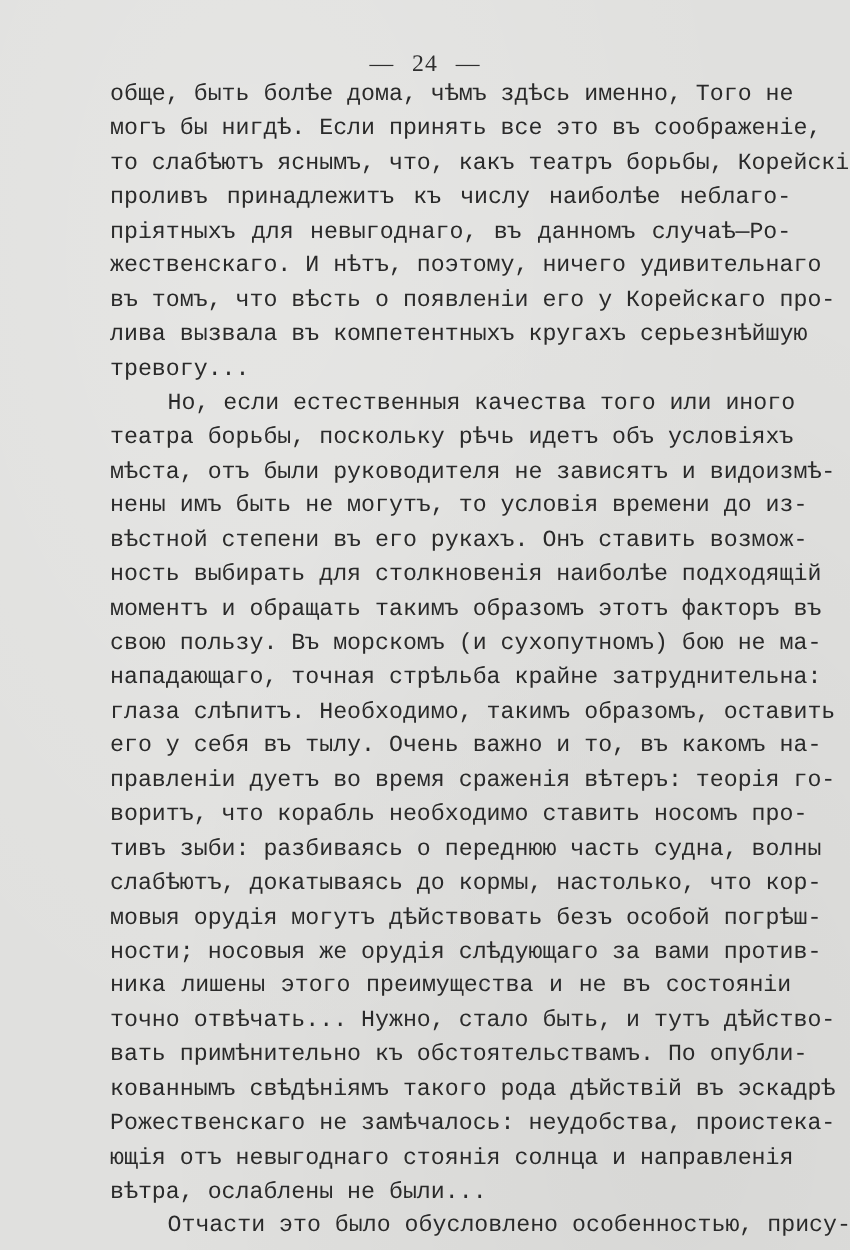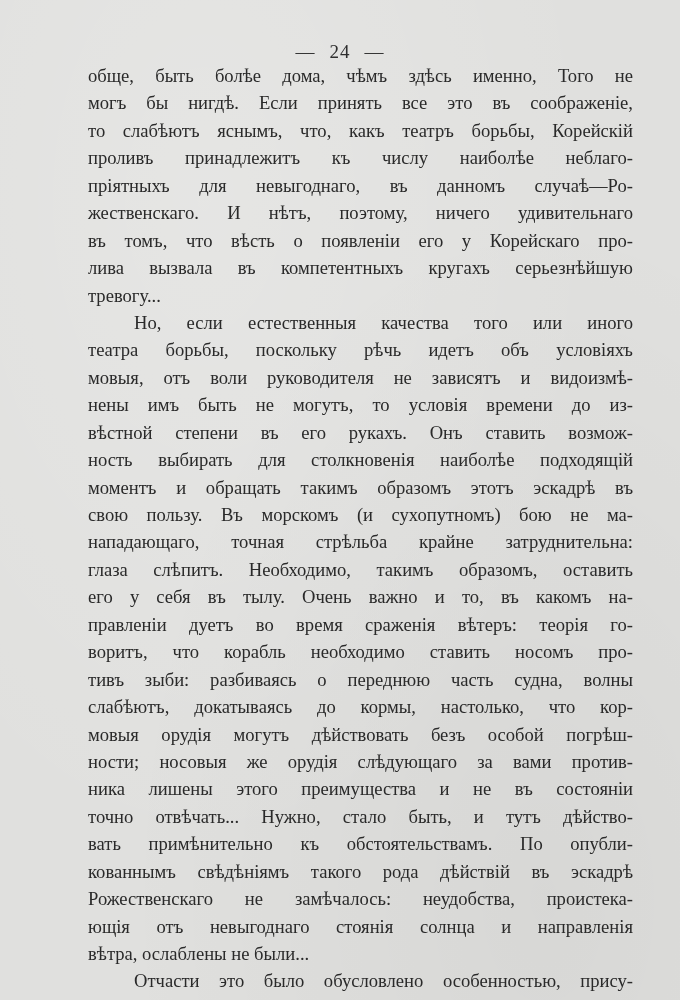--- a/index.html
+++ b/index.html
@@ -42,20 +42,21 @@
       width: 545px;
     }
     .line {
       height: 27.45px;
       line-height: 27.45px;
       font-size: 18.6px;
       white-space: nowrap;
       text-align: justify;
       text-align-last: justify;
       overflow: visible;
+      font-family: Liberation Mono, monospace;
     }
     .line.last {
       text-align-last: left;
     }
     .line.indent {
       padding-left: 46px;
     }
   </style>
 </head>
 <body>
@@ -75,25 +76,25 @@
       <div class="line">прiятныхъ для невыгоднаго, въ данномъ случаѣ—Ро-</div>
       <div class="line">жественскаго. И нѣтъ, поэтому, ничего удивительнаго</div>
       <div class="line">въ томъ, что вѣсть о появленiи его у Корейскаго про-</div>
       <div class="line">лива вызвала въ компетентныхъ кругахъ серьезнѣйшую</div>
       <div class="line last">тревогу...</div>
     </div>
 
     <div>
       <div class="line indent">Но, если естественныя качества того или иного</div>
       <div class="line">театра борьбы, поскольку рѣчь идетъ объ условiяхъ</div>
-      <div class="line">мовыя, отъ воли руководителя не зависятъ и видоизмѣ-</div>
+      <div class="line">мѣста, отъ были руководителя не зависятъ и видоизмѣ-</div>
       <div class="line">нены имъ быть не могутъ, то условiя времени до из-</div>
       <div class="line">вѣстной степени въ его рукахъ. Онъ ставить возмож-</div>
       <div class="line">ность выбирать для столкновенiя наиболѣе подходящiй</div>
-      <div class="line">моментъ и обращать такимъ образомъ этотъ эскадрѣ въ</div>
+      <div class="line">моментъ и обращать такимъ образомъ этотъ факторъ въ</div>
       <div class="line">свою пользу. Въ морскомъ (и сухопутномъ) бою не ма-</div>
       <div class="line">нападающаго, точная стрѣльба крайне затруднительна:</div>
       <div class="line">глаза слѣпитъ. Необходимо, такимъ образомъ, оставить</div>
       <div class="line">его у себя въ тылу. Очень важно и то, въ какомъ на-</div>
       <div class="line">правленiи дуетъ во время сраженiя вѣтеръ: теорiя го-</div>
       <div class="line">воритъ, что корабль необходимо ставить носомъ про-</div>
       <div class="line">тивъ зыби: разбиваясь о переднюю часть судна, волны</div>
       <div class="line">слабѣютъ, докатываясь до кормы, настолько, что кор-</div>
       <div class="line">мовыя орудiя могутъ дѣйствовать безъ особой погрѣш-</div>
       <div class="line">ности; носовыя же орудiя слѣдующаго за вами против-</div>

